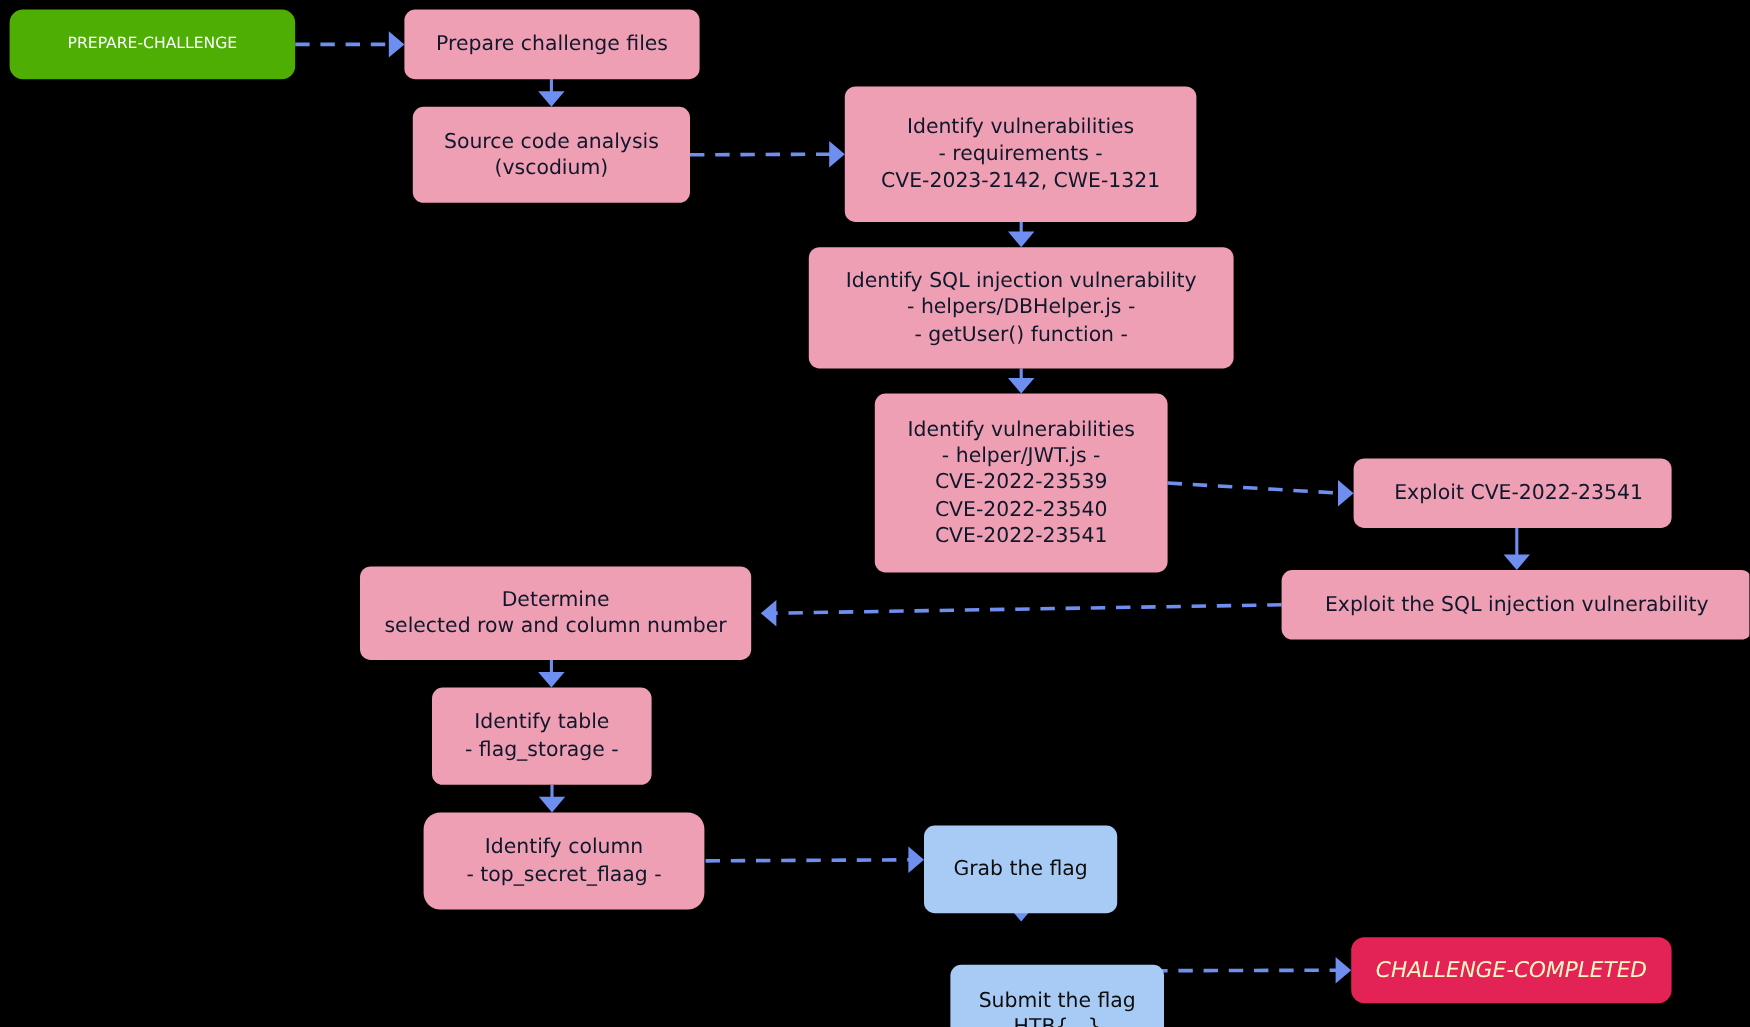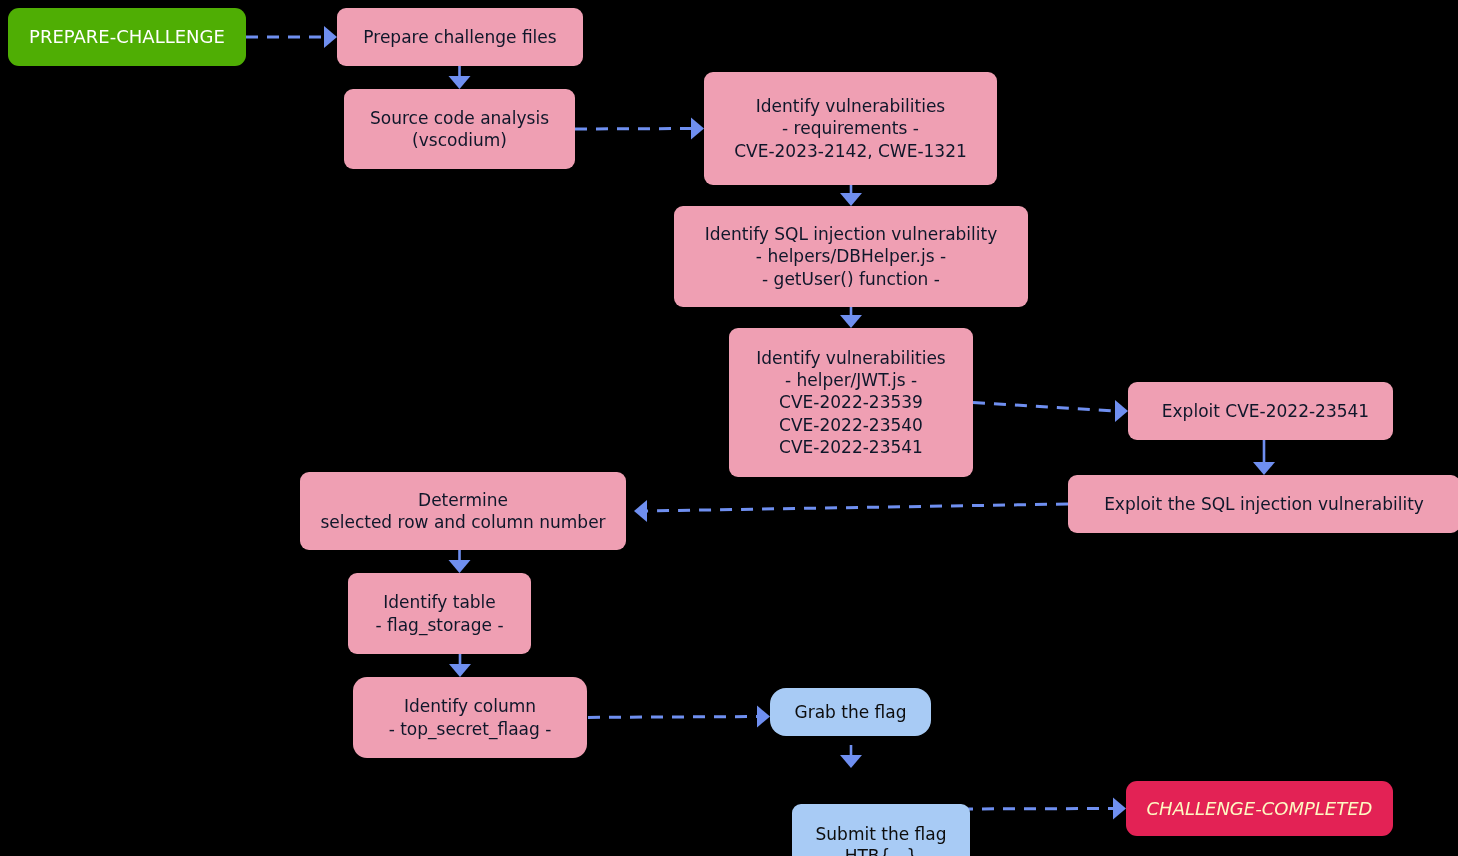--- a/index.html
+++ b/index.html
@@ -42,21 +42,21 @@
     font-size: 17px;
   }
   .node.blue {
     background: #a8cbf5;
     color: #0d0d0d;
     font-size: 17px;
   }
   .node.green {
     background: #4fae04;
     color: #ffffff;
-    font-size: 18px;
+    font-size: 13px;
     border-radius: 11px;
   }
   .node.red {
     background: #e32255;
     color: #fef9c3;
     font-size: 18px;
     border-radius: 11px;
     font-style: italic;
   }
 </style>
@@ -131,22 +131,22 @@
 - getUser() function -</div>
       <div class="node pink" style="left: 729px; top: 328px; width: 244px; height: 149px;">Identify vulnerabilities
 - helper/JWT.js -
 CVE-2022-23539
 CVE-2022-23540
 CVE-2022-23541</div>
       <div class="node pink" style="left: 1128px; top: 382px; width: 265px; height: 58px; padding-left: 24px;">Exploit CVE-2022-23541</div>
       <div class="node pink" style="left: 1068px; top: 475px; width: 392px; height: 58px;">Exploit the SQL injection vulnerability</div>
       <div class="node pink" style="left: 300px; top: 472px; width: 326px; height: 78px;">Determine
 selected row and column number</div>
-      <div class="node pink" style="left: 348px; top: 573px; width: 183px; height: 81px;">Identify table
+      <div class="node pink" style="left: 360px; top: 573px; width: 183px; height: 81px;">Identify table
 - flag_storage -</div>
       <div class="node pink" style="left: 353px; top: 677px; width: 234px; height: 81px; border-radius: 14px;">Identify column
 - top_secret_flaag -</div>
-      <div class="node blue" style="left: 770px; top: 688px; width: 161px; height: 48px; border-radius: 16px;">Grab the flag</div>
+      <div class="node blue" style="left: 770px; top: 688px; width: 161px; height: 73px;">Grab the flag</div>
       <div class="node blue" style="left: 792px; top: 768px; width: 178px; height: 82px; margin-top: 36px;">Submit the flag
 HTB{...}</div>
       <div class="node red" style="left: 1126px; top: 781px; width: 267px; height: 55px;">CHALLENGE-COMPLETED</div>
     </div>
 </div>
 
 </body></html>

